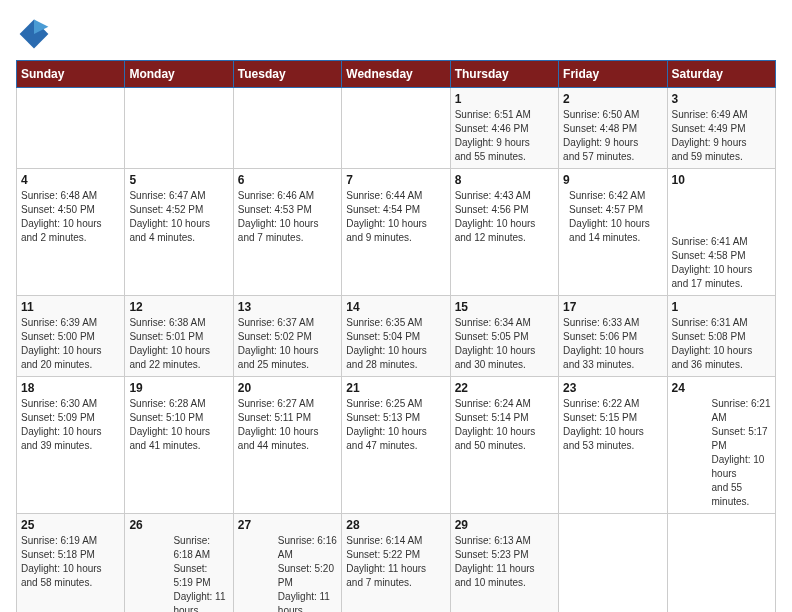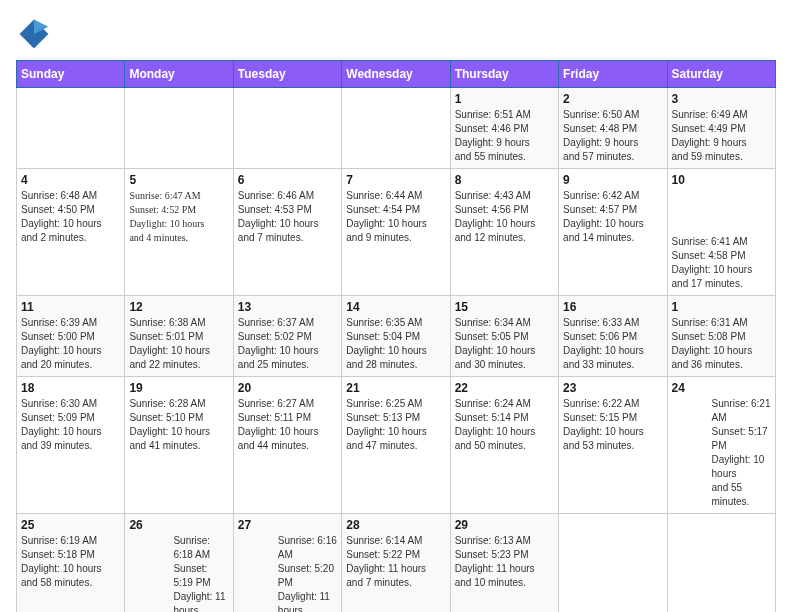--- a/index.html
+++ b/index.html
@@ -41,21 +41,21 @@
     .location {
       font-size: 15px;
       color: #333;
     }
     table {
       width: 100%;
       border-collapse: collapse;
       font-size: 11px;
     }
     thead tr {
-      background-color: #8b5cf6;
+      background-color: #7f1d1d;
       color: #fff;
     }
     thead th {
       padding: 6px 4px;
       text-align: left;
       font-weight: bold;
       font-size: 12px;
       border: 1px solid #2a6bb0;
     }
     tbody td {
@@ -145,21 +145,21 @@
       <tr>
         <td>
           <span class="day-num">4</span>
           <div class="day-info" style="white-space: pre-line;">Sunrise: 6:48 AM
 Sunset: 4:50 PM
 Daylight: 10 hours
 and 2 minutes.</div>
         </td>
         <td>
           <span class="day-num">5</span>
-          <div class="day-info" style="white-space: pre-line; font-family: Liberation Serif, serif;">Sunrise: 6:47 AM
+          <div class="day-info" style="white-space: pre-line;">Sunrise: 6:47 AM
 Sunset: 4:52 PM
 Daylight: 10 hours
 and 4 minutes.</div>
         </td>
         <td>
           <span class="day-num">6</span>
           <div class="day-info" style="white-space: pre-line;">Sunrise: 6:46 AM
 Sunset: 4:53 PM
 Daylight: 10 hours
 and 7 minutes.</div>
@@ -173,21 +173,21 @@
         </td>
         <td>
           <span class="day-num">8</span>
           <div class="day-info" style="white-space: pre-line;">Sunrise: 4:43 AM
 Sunset: 4:56 PM
 Daylight: 10 hours
 and 12 minutes.</div>
         </td>
         <td>
           <span class="day-num">9</span>
-          <div class="day-info" style="white-space: pre-line;">Sunrise: 6:42 AM
+          <div class="day-info" style="white-space: pre-line; margin-left: 6px;">Sunrise: 6:42 AM
 Sunset: 4:57 PM
 Daylight: 10 hours
 and 14 minutes.</div>
         </td>
         <td>
           <span class="day-num">10</span>
           <div class="day-info" style="white-space: pre-line; margin-top: 48px;">Sunrise: 6:41 AM
 Sunset: 4:58 PM
 Daylight: 10 hours
 and 17 minutes.</div>
@@ -223,21 +223,21 @@
 and 28 minutes.</div>
         </td>
         <td>
           <span class="day-num">15</span>
           <div class="day-info" style="white-space: pre-line;">Sunrise: 6:34 AM
 Sunset: 5:05 PM
 Daylight: 10 hours
 and 30 minutes.</div>
         </td>
         <td>
-          <span class="day-num">16</span>
+          <span class="day-num">17</span>
           <div class="day-info" style="white-space: pre-line;">Sunrise: 6:33 AM
 Sunset: 5:06 PM
 Daylight: 10 hours
 and 33 minutes.</div>
         </td>
         <td>
           <span class="day-num">1</span>
           <div class="day-info" style="white-space: pre-line;">Sunrise: 6:31 AM
 Sunset: 5:08 PM
 Daylight: 10 hours

